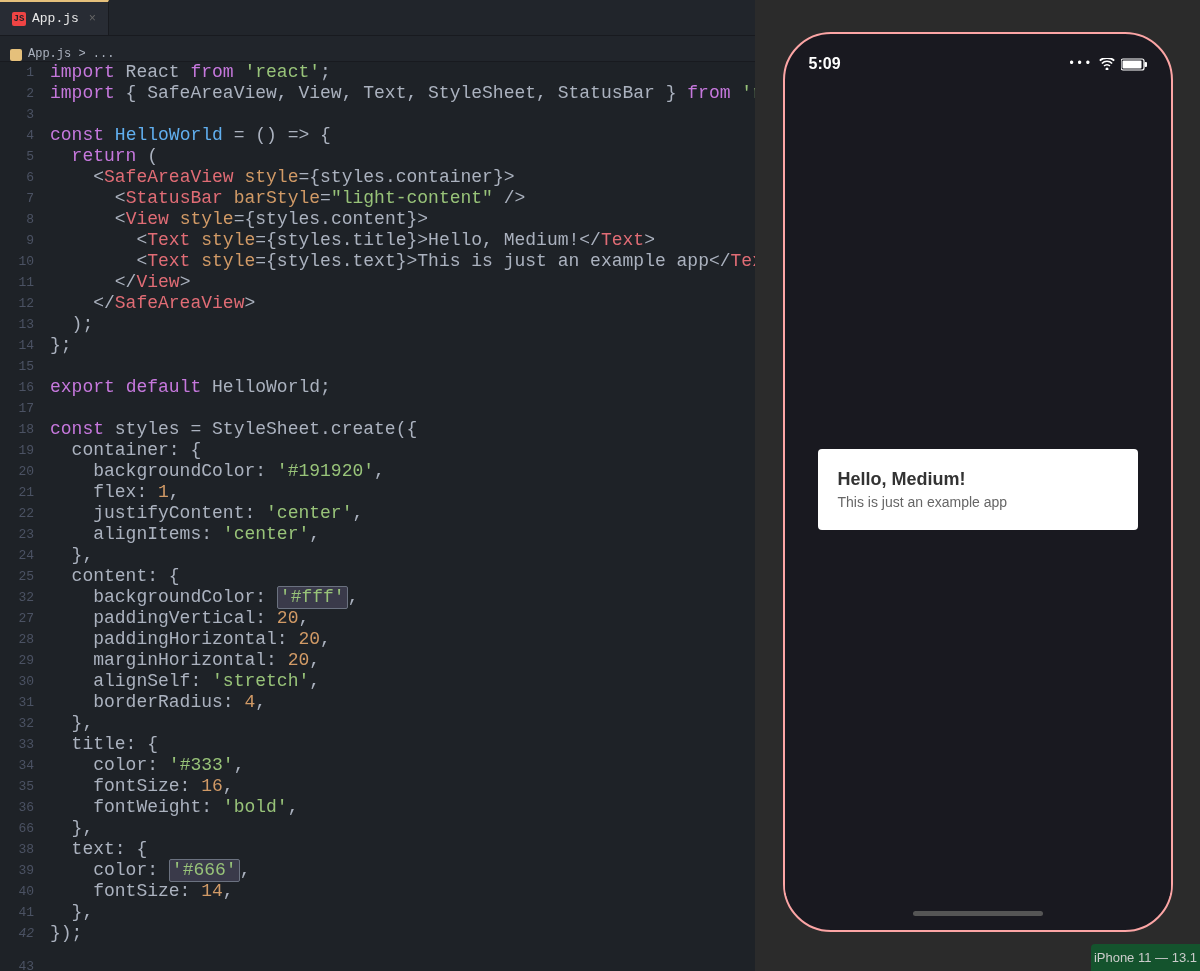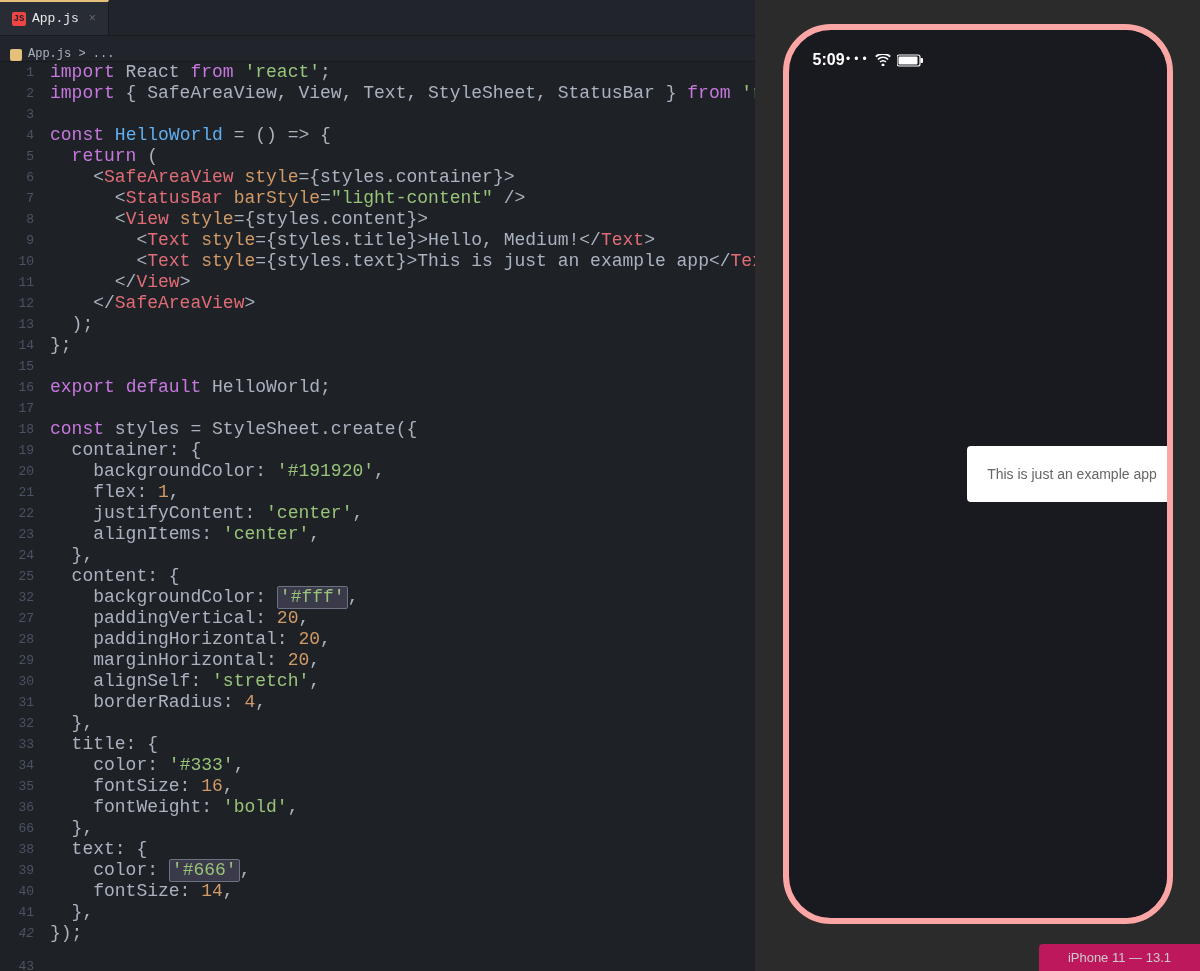--- a/index.html
+++ b/index.html
@@ -126,26 +126,26 @@
       align-items: center;
       justify-content: flex-start;
       position: relative;
     }
 
     .device-frame {
       width: 390px;
       height: 900px;
       background: #191920;
       border-radius: 48px;
-      margin-top: 24px;
+      margin-top: 32px;
       position: relative;
       display: flex;
-      flex-direction: row;
-      overflow: hidden;
-      border: 6px solid #fca5a5;
+      flex-direction: column;
+      overflow: hidden;
+      border: 2px solid #fca5a5;
     }
 
     .device-status-bar {
       height: 48px;
       display: flex;
       align-items: center;
       justify-content: space-between;
       padding: 12px 24px 0;
       color: #fff;
     }
@@ -201,25 +201,25 @@
       height: 5px;
       background: #555;
       border-radius: 3px;
     }
 
     
     .device-label {
       position: absolute;
       bottom: 0;
       right: 0;
-      background: #be185d;
+      background: #14532d;
       color: #ccc;
       font-size: 13px;
       font-family: -apple-system, sans-serif;
-      padding: 6px 29px;
+      padding: 6px 3px;
       border-radius: 4px 0 0 0;
       text-align: right;
     }
   </style>
 </head>
 <body>
 
 <div class="editor-panel">
   <div class="tab-bar">
     <div class="tab active">
@@ -294,20 +294,21 @@
         </svg>
         <svg width="26" height="13" viewBox="0 0 26 13">
           <rect x="0" y="1" width="23" height="11" rx="2" ry="2" stroke="white" stroke-width="1.2" fill="none"></rect>
           <rect x="23.5" y="4" width="2.5" height="5" rx="1" fill="white"></rect>
           <rect x="1.5" y="2.5" width="19" height="8" rx="1" fill="white"></rect>
         </svg>
       </div>
     </div>
     <div class="device-screen">
       <div class="app-card">
+        <div class="app-card-title">Hello, Medium!</div>
         <div class="app-card-text">This is just an example app</div>
       </div>
     </div>
     <div class="device-home-indicator">
       <div class="home-bar"></div>
     </div>
   </div>
   <div class="device-label">iPhone 11 — 13.1</div>
 </div>
 

